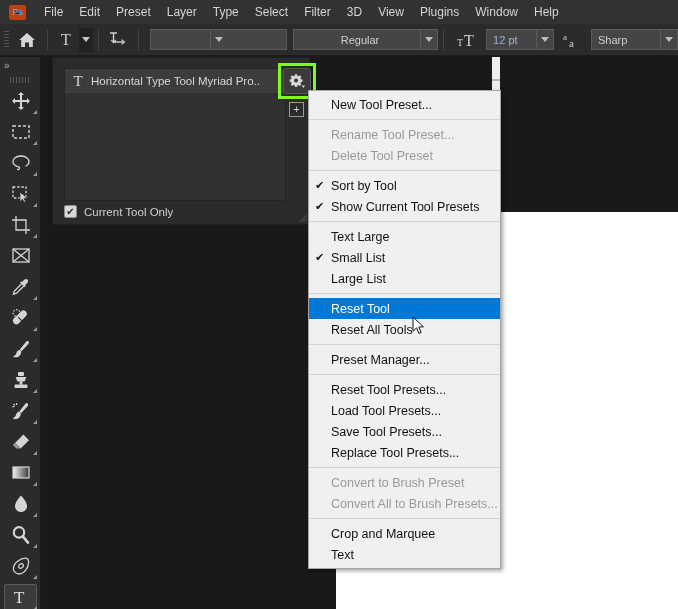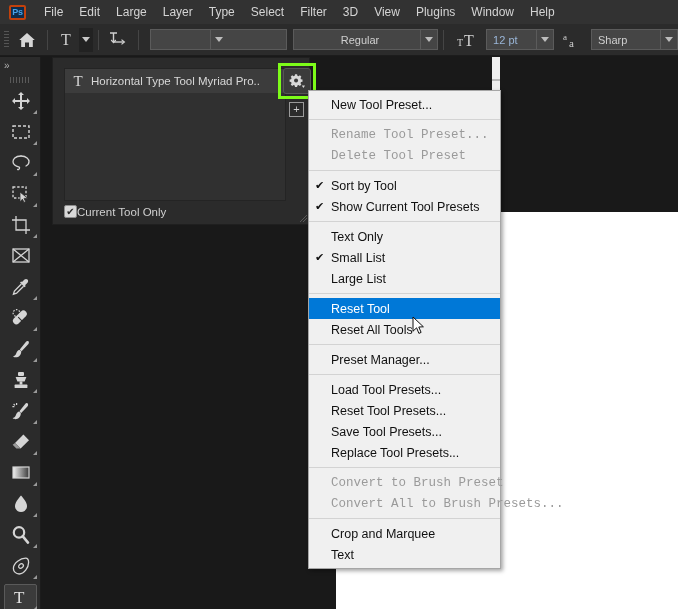--- a/index.html
+++ b/index.html
@@ -12,21 +12,21 @@
   }
   #app { position: relative; width: 678px; height: 609px; background: #191919; }
 
   
   #menubar {
     position: absolute; left: 0; top: 0; width: 678px; height: 24px;
     background: #323232; display: flex; align-items: center;
   }
   #ps-logo {
     width: 17px; height: 15px; margin-left: 9px; margin-right: 10px;
-    background: #0d2d4d; border: 2px solid #c2410c; border-radius: 2px;
+    background: #0d2d4d; border: 6px solid #c2410c; border-radius: 2px;
     color: #48a2e8; font-size: 9px; font-weight: bold;
     display: flex; align-items: center; justify-content: center;
     letter-spacing: -0.3px;
   }
   .menu-item {
     color: #d4d4d4; font-size: 12px; padding: 4px 8px; white-space: nowrap;
     cursor: default;
   }
 
   
@@ -128,21 +128,21 @@
     color: #d8d8d8; font-size: 11.5px; white-space: nowrap;
   }
   #preset-footer {
     position: absolute; left: 11px; top: 147px; display: flex; align-items: center;
   }
   #cto-check {
     width: 13px; height: 13px; background: #d9d9d9; border: 1px solid #8d8d8d;
     border-radius: 2px; display: flex; align-items: center; justify-content: center;
     color: #2b2b2b; font-size: 10px; line-height: 1;
   }
-  #cto-label { color: #d0d0d0; font-size: 11.5px; }
+  #cto-label { color: #d0d0d0; font-size: 11.5px; margin-left: 7px; }
   #panel-resize {
     position: absolute; right: 2px; bottom: 2px; width: 8px; height: 8px;
     background: linear-gradient(135deg, transparent 52%, #5a5a5a 52%, #5a5a5a 60%, transparent 60%,
                                 transparent 72%, #5a5a5a 72%, #5a5a5a 80%, transparent 80%);
   }
 
   
   #gear-highlight {
     position: absolute; left: 278px; top: 63px; width: 38px; height: 36px;
     border: 3px solid #7dfc19;
@@ -179,21 +179,21 @@
   #context-menu {
     position: absolute; left: 308px; top: 90px; width: 193px;
     background: #f0f0f0; border: 1px solid #a6a6a6;
     box-shadow: 2px 2px 4px rgba(0,0,0,0.35);
     padding: 3px 0 3px 0;
   }
   .cm-item {
     position: relative; height: 21px; display: flex; align-items: center;
     font-size: 12.5px; color: #111; padding-left: 22px; white-space: nowrap;
   }
-  .cm-item.disabled { color: #9a9a9a; font-family: Liberation Mono, monospace; }
+  .cm-item.disabled { color: #9a9a9a; }
   .cm-item.selected { background: #0078d7; color: #ffffff; }
   .cm-item .check {
     position: absolute; left: 6px; top: 0; height: 21px;
     display: flex; align-items: center; font-size: 11px; color: #111;
   }
   .cm-sep { height: 1px; background: #d3d3d3; margin: 4px 0 4px 0; }
 
   
   #cursor {
     position: absolute; left: 412px; top: 316px; width: 14px; height: 20px;
@@ -203,21 +203,21 @@
 </head>
 <body>
 
 <div id="app">
 
   <div id="menubar">
     <div id="ps-logo">Ps</div>
     <div id="menubar-items" style="display:flex;align-items:center;">
         <div class="menu-item">File</div>
         <div class="menu-item">Edit</div>
-        <div class="menu-item">Large</div>
+        <div class="menu-item">Preset</div>
         <div class="menu-item">Layer</div>
         <div class="menu-item">Type</div>
         <div class="menu-item">Select</div>
         <div class="menu-item">Filter</div>
         <div class="menu-item">3D</div>
         <div class="menu-item">View</div>
         <div class="menu-item">Plugins</div>
         <div class="menu-item">Window</div>
         <div class="menu-item">Help</div>
       </div>
@@ -483,21 +483,21 @@
       <div class="cm-item">
         <span class="check">✔</span>
         <span>Sort by Tool</span>
       </div>
       <div class="cm-item">
         <span class="check">✔</span>
         <span>Show Current Tool Presets</span>
       </div>
       <div class="cm-sep"></div>
       <div class="cm-item">
-        <span>Text Only</span>
+        <span>Text Large</span>
       </div>
       <div class="cm-item">
         <span class="check">✔</span>
         <span>Small List</span>
       </div>
       <div class="cm-item">
         <span>Large List</span>
       </div>
       <div class="cm-sep"></div>
       <div class="cm-item selected">
@@ -505,24 +505,24 @@
       </div>
       <div class="cm-item">
         <span>Reset All Tools</span>
       </div>
       <div class="cm-sep"></div>
       <div class="cm-item">
         <span>Preset Manager...</span>
       </div>
       <div class="cm-sep"></div>
       <div class="cm-item">
+        <span>Reset Tool Presets...</span>
+      </div>
+      <div class="cm-item">
         <span>Load Tool Presets...</span>
-      </div>
-      <div class="cm-item">
-        <span>Reset Tool Presets...</span>
       </div>
       <div class="cm-item">
         <span>Save Tool Presets...</span>
       </div>
       <div class="cm-item">
         <span>Replace Tool Presets...</span>
       </div>
       <div class="cm-sep"></div>
       <div class="cm-item disabled">
         <span>Convert to Brush Preset</span>

